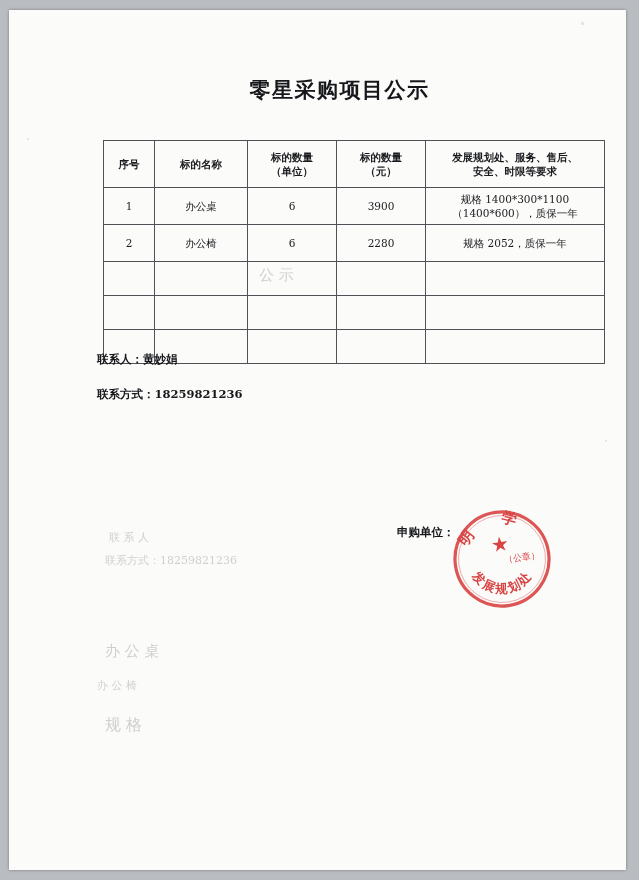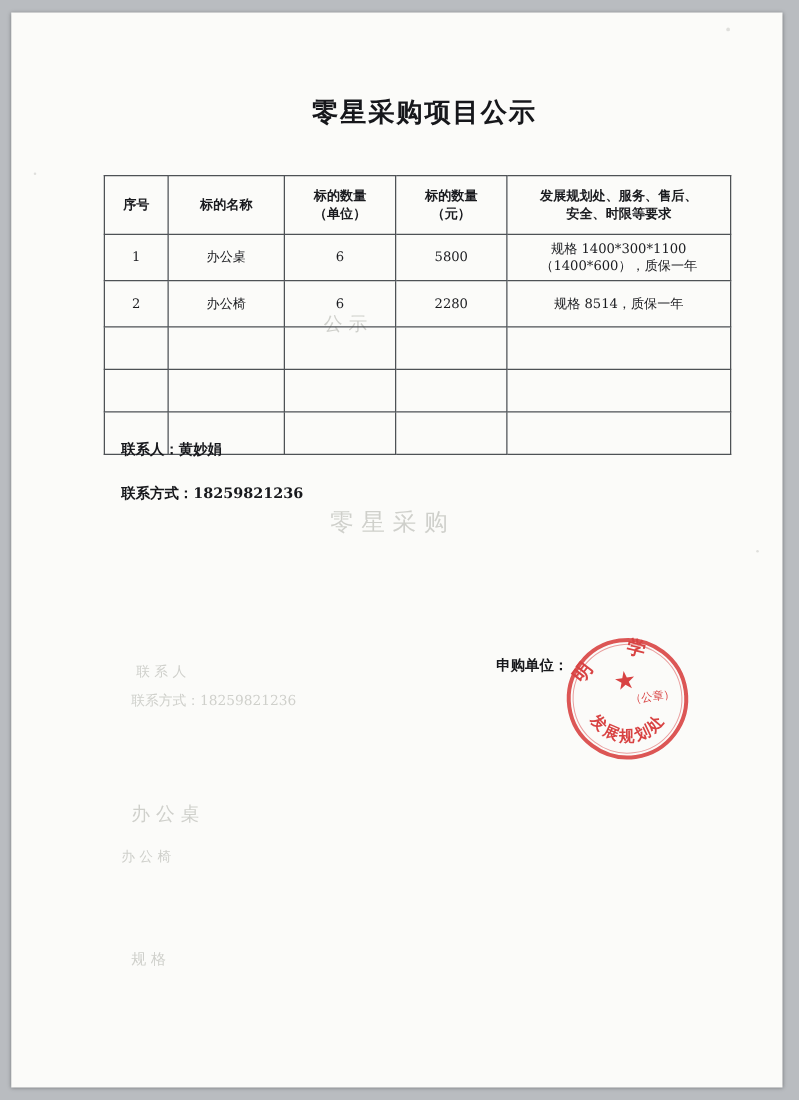--- a/index.html
+++ b/index.html
@@ -37,21 +37,21 @@
     text-align: center;
     font-size: 21px;
     font-weight: bold;
     letter-spacing: 1.5px;
     color: #16171b;
     font-family: "DejaVu Serif", serif;
     margin-left: 22px;
   }
   table.main {
     position: absolute;
-    left: 74px;
+    left: 94px;
     top: 130px;
     width: 466px;
     border-collapse: collapse;
     table-layout: fixed;
   }
   table.main td, table.main th {
     border: 1px solid #4e5256;
     text-align: center;
     vertical-align: middle;
     font-size: 10.5px;
@@ -120,27 +120,26 @@
 </style>
 </head>
 <body>
 
 <div id="page">
 
   <div class="speck" style="left:572px;top:12px;width:3px;height:3px;"></div>
   <div class="speck" style="left:18px;top:128px;width:2px;height:2px;"></div>
   <div class="speck" style="left:596px;top:430px;width:2px;height:2px;"></div>
 
-  <div class="ghost" style="left:250px;top:240px;font-size:15px;text-align:center;">公 示</div>
-  <div class="ghost" style="left:255px;top:395px;font-size:19px;">零 星 采 购</div>
+  <div class="ghost" style="left:250px;top:256px;font-size:15px;text-align:center;">公 示</div>
   <div class="ghost" style="left:100px;top:520px;font-size:11px;">联 系 人</div>
   <div class="ghost" style="left:96px;top:543px;font-size:11px;">联系方式：18259821236</div>
   <div class="ghost" style="left:96px;top:632px;font-size:15px;">办 公 桌</div>
   <div class="ghost" style="left:88px;top:668px;font-size:11px;">办 公 椅</div>
-  <div class="ghost" style="left:96px;top:705px;font-size:12px;margin-top:44px;">规 格</div>
+  <div class="ghost" style="left:96px;top:705px;font-size:16px;">规 格</div>
 
   <div id="doc-title">零星采购项目公示</div>
 
   <table class="main">
     <thead>
       <tr>
         <th class="col-seq">序号</th>
         <th class="col-name">标的名称</th>
         <th class="col-qty">
           <div>标的数量</div>
@@ -154,33 +153,33 @@
           <div>发展规划处、服务、售后、</div>
           <div>安全、时限等要求</div>
         </th>
       </tr>
     </thead>
     <tbody>
       <tr>
         <td>1</td>
         <td>办公桌</td>
         <td>6</td>
-        <td>5800</td>
+        <td>3900</td>
         <td class="req-cell">
           <div>规格 1400*300*1100</div>
           <div>（1400*600），质保一年</div>
         </td>
       </tr>
       <tr>
         <td>2</td>
         <td>办公椅</td>
         <td>6</td>
         <td>2280</td>
         <td class="req-cell">
-          <div>规格 8514，质保一年</div>
+          <div>规格 2052，质保一年</div>
         </td>
       </tr>
       <tr class="empty-row">
         <td></td>
         <td></td>
         <td></td>
         <td></td>
         <td></td>
       </tr>
       <tr class="empty-row">

